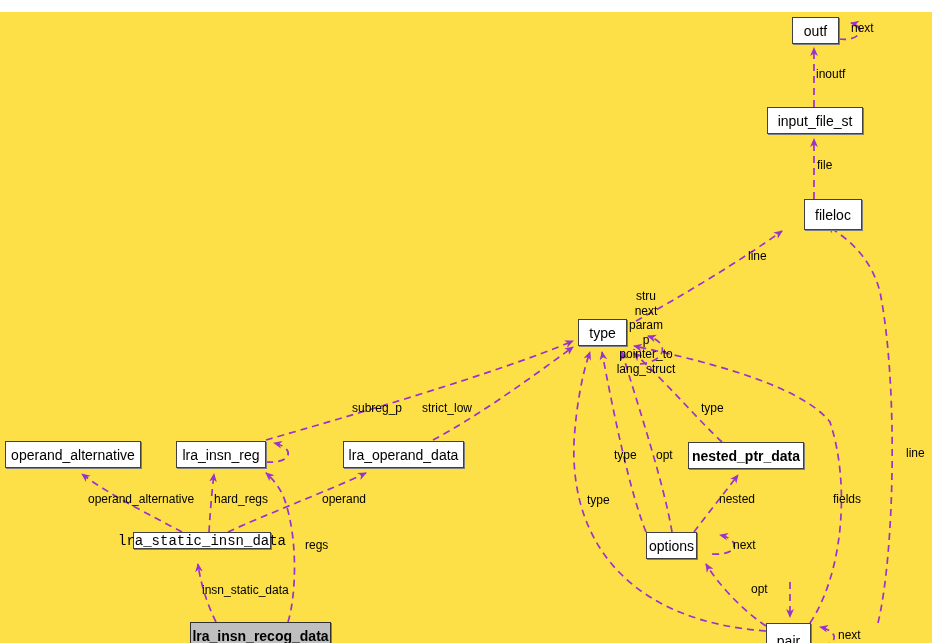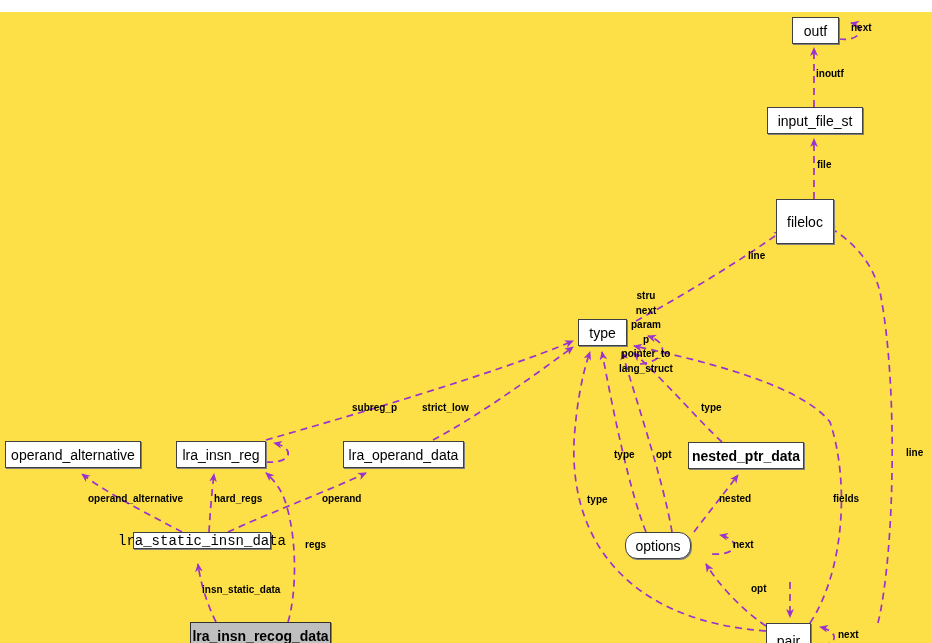--- a/index.html
+++ b/index.html
@@ -37,27 +37,26 @@
     white-space: nowrap;
     box-shadow: 1px 1px 0 0 #7f7f7f;
     z-index: 3;
   }
   .node.current {
     background: #bfbfbf;
     border: 1px solid #303030;
   }
   .edge-label {
     position: absolute;
-    font-size: 10px;
+    font-size: 12px;
     line-height: 14px;
     color: #000000;
     white-space: pre;
     z-index: 2;
     background: transparent;
-    font-weight: bold;
   }
   .edge-label.multi {
     line-height: 14.6px;
     text-align: center;
   }
 </style>
 </head>
 <body>
 
 <div id="diagram">
@@ -116,28 +115,28 @@
 
       <path d="M811,634 C838,636 842,620 820,615"></path>
 
       <path d="M790,570 L790,605"></path>
     </g>
   </svg>
 
   <div id="nodes">
       <div class="node" style="left: 792px; top: 5px; width: 47px; height: 27px;">outf</div>
       <div class="node" style="left: 767px; top: 95px; width: 96px; height: 27px;">input_file_st</div>
-      <div class="node" style="left: 776px; top: 187px; width: 58px; height: 45px;">fileloc</div>
+      <div class="node" style="left: 804px; top: 187px; width: 58px; height: 31px;">fileloc</div>
       <div class="node" style="left: 578px; top: 307px; width: 49px; height: 27px;">type</div>
       <div class="node" style="left: 5px; top: 429px; width: 136px; height: 27px;">operand_alternative</div>
       <div class="node" style="left: 176px; top: 429px; width: 90px; height: 27px;">lra_insn_reg</div>
       <div class="node" style="left: 343px; top: 429px; width: 121px; height: 27px;">lra_operand_data</div>
       <div class="node" style="left: 688px; top: 430px; width: 116px; height: 27px; font-weight: bold;">nested_ptr_data</div>
       <div class="node" style="left: 133px; top: 520px; width: 138px; height: 17px; font-family: Liberation Mono, monospace;">lra_static_insn_data</div>
-      <div class="node" style="left: 625px; top: 520px; width: 66px; height: 27px; border-radius: 12px;">options</div>
+      <div class="node" style="left: 646px; top: 520px; width: 51px; height: 27px;">options</div>
       <div class="node current" style="left: 190px; top: 610px; width: 141px; height: 27px; font-weight: bold;">lra_insn_recog_data</div>
       <div class="node" style="left: 766px; top: 611px; width: 45px; height: 35px;">pair</div>
     </div>
   <div id="labels">
       <div class="edge-label" style="left: 851px; top: 9px;">next</div>
       <div class="edge-label" style="left: 816px; top: 55px;">inoutf</div>
       <div class="edge-label" style="left: 817px; top: 146px;">file</div>
       <div class="edge-label" style="left: 748px; top: 237px;">line</div>
       <div class="edge-label multi" style="left: 646px; top: 277px; transform: translateX(-50%);">stru
 next

